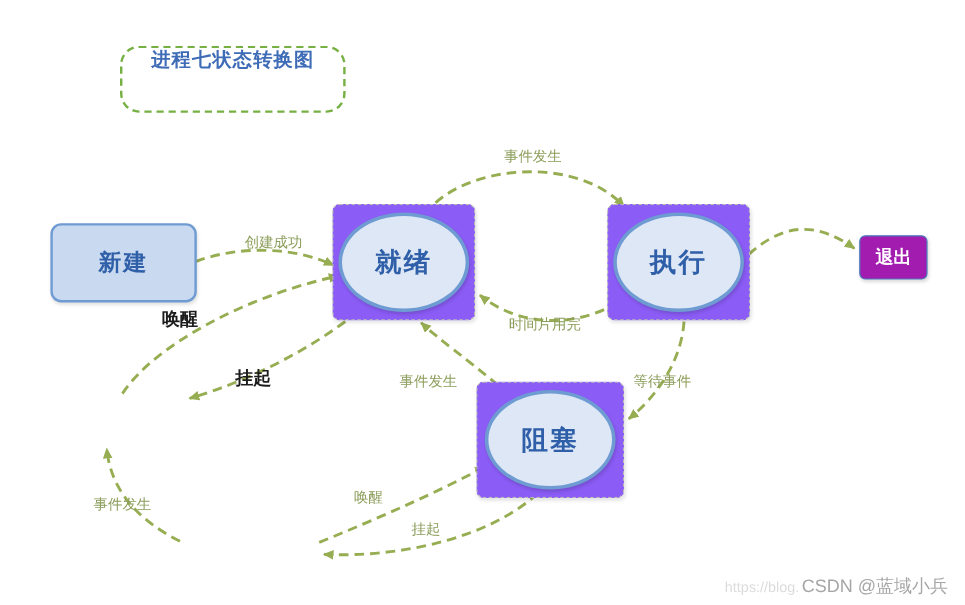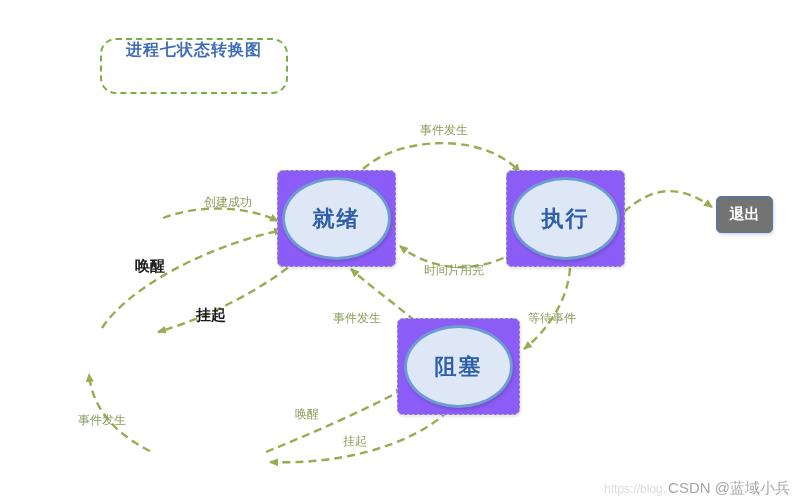--- a/index.html
+++ b/index.html
@@ -35,21 +35,21 @@
   #box-blocked{left:397px;top:318px;width:121px;height:95px;}
   .ellipse{
     width:103px;height:77px;border-radius:50%;
     background:#dde7f5;border:3px solid #6f9bd3;
     display:flex;align-items:center;justify-content:center;
     color:#2f5fa8;font-weight:bold;font-size:22px;letter-spacing:2px;
     box-shadow:1px 2px 3px rgba(0,0,0,0.15);
   }
   #node-exit{
     position:absolute;left:716px;top:196px;width:55px;height:35px;
-    background:#737373;border:1px solid #4a7bbd;border-radius:5px;
+    background:#a21caf;border:1px solid #4a7bbd;border-radius:5px;
     display:flex;align-items:center;justify-content:center;
     color:#ffffff;font-weight:bold;font-size:15px;
     box-shadow:1px 2px 3px rgba(0,0,0,0.15);
   }
 
   .edge-label{
     position:absolute;color:#8b9d5a;font-size:12px;white-space:nowrap;background:transparent;
   }
   .edge-label.dark{color:#1c1c1c;font-weight:bold;font-size:15px;}
 
@@ -82,20 +82,21 @@
       <path d="M 266 452 C 315 432, 365 410, 404 389" marker-end="url(#arrow)"></path>
       <path d="M 448 411 C 410 447, 336 465, 270 462" marker-end="url(#arrow)"></path>
       <path d="M 150 451 C 112 432, 92 406, 89 374" marker-end="url(#arrow)"></path>
     </g>
   </svg>
 
   <div class="title-box">
     <span>进程七状态转换图</span>
   </div>
 
+  <div class="node-rect" id="node-new">新建</div>
 
   <div class="state-box" id="box-ready">
     <div class="ellipse">就绪</div>
   </div>
 
   <div class="state-box" id="box-running">
     <div class="ellipse">执行</div>
   </div>
 
   <div class="state-box" id="box-blocked">

